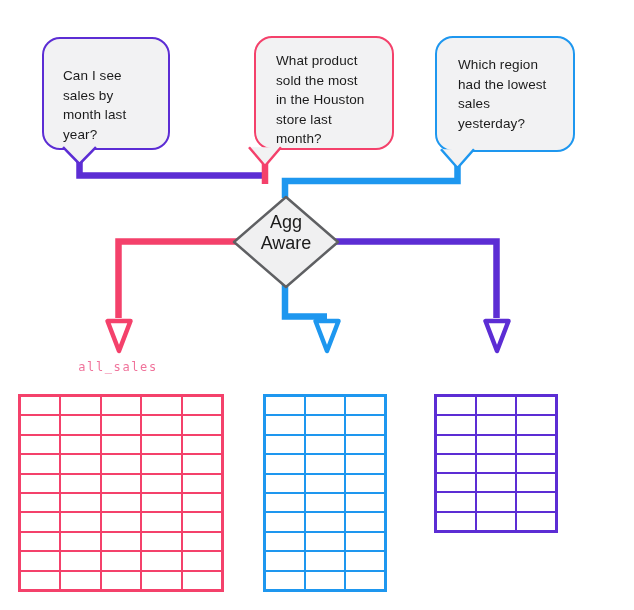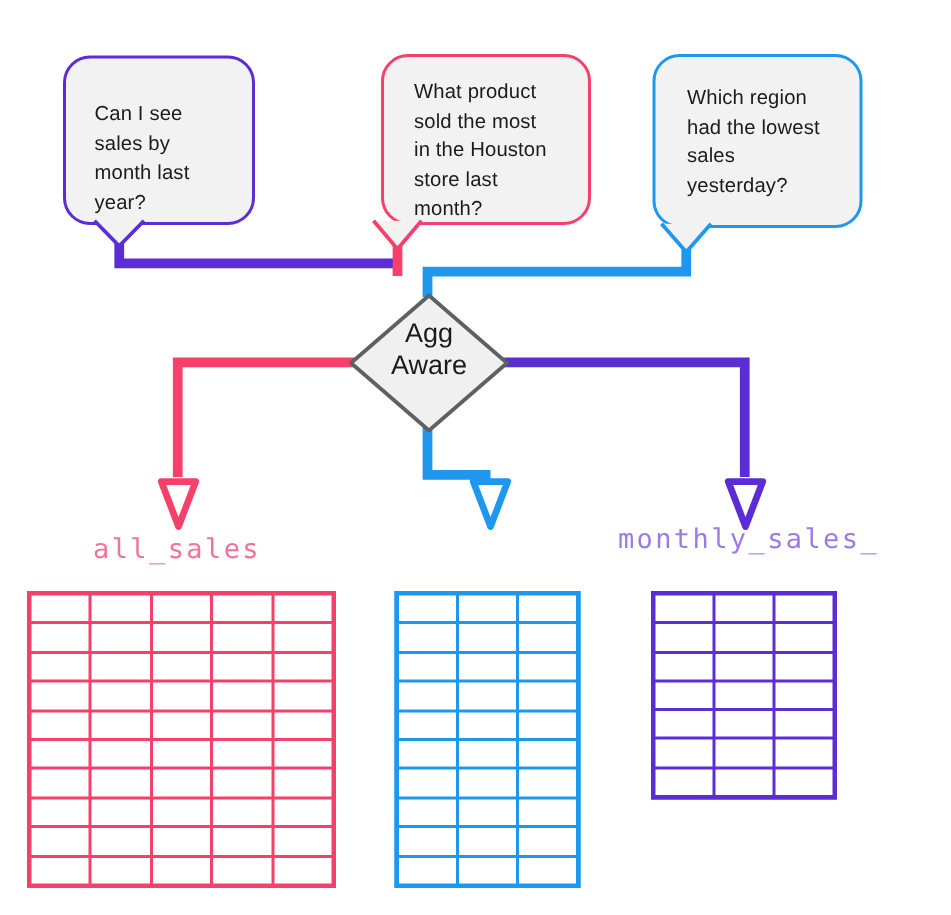--- a/index.html
+++ b/index.html
@@ -12,21 +12,21 @@
     border:2.5px solid #888;border-radius:18px;color:#1b1b1b;
     font-size:13.5px;line-height:19.5px;letter-spacing:0.1px;z-index:1;
   }
   .svg-layer{position:absolute;left:0;top:0;z-index:5;pointer-events:none;}
   .diamond-label{
     position:absolute;left:234px;top:212px;width:104px;text-align:center;
     font-size:18px;line-height:21px;color:#1b1b1b;z-index:6;
   }
   .tbl-label{
     position:absolute;width:220px;text-align:center;z-index:6;
-    font-family:"DejaVu Sans Mono",monospace;font-size:18px;line-height:18px;letter-spacing:1.6px;
+    font-family:"DejaVu Sans Mono",monospace;font-size:12px;line-height:18px;letter-spacing:1.6px;
   }
   .grid{
     position:absolute;box-sizing:border-box;display:grid;
     border:3.5px solid #000;gap:2px;z-index:2;
   }
   .cell{background:#ffffff;}
 </style>
 </head>
 <body>
 
@@ -65,21 +65,20 @@
 
   <div class="diamond-label">
     <div>Agg</div>
     <div>Aware</div>
   </div>
 
   <div class="tbl-label" style="left: 8px; top: 358px; color: rgb(240, 115, 155);">
     <div>all_sales</div>
   </div>
   <div class="tbl-label" style="left: 389px; top: 351px; color: rgb(156, 124, 228);">
-    <div>monthly_sales_</div>
   </div>
 
   <div class="grid" style="left: 18px; top: 394px; width: 206px; height: 198px; grid-template-columns: repeat(5, 1fr); grid-template-rows: repeat(10, 1fr); border-color: rgb(244, 65, 107); background: rgb(244, 65, 107);">
       <div class="cell"></div>
       <div class="cell"></div>
       <div class="cell"></div>
       <div class="cell"></div>
       <div class="cell"></div>
       <div class="cell"></div>
       <div class="cell"></div>

